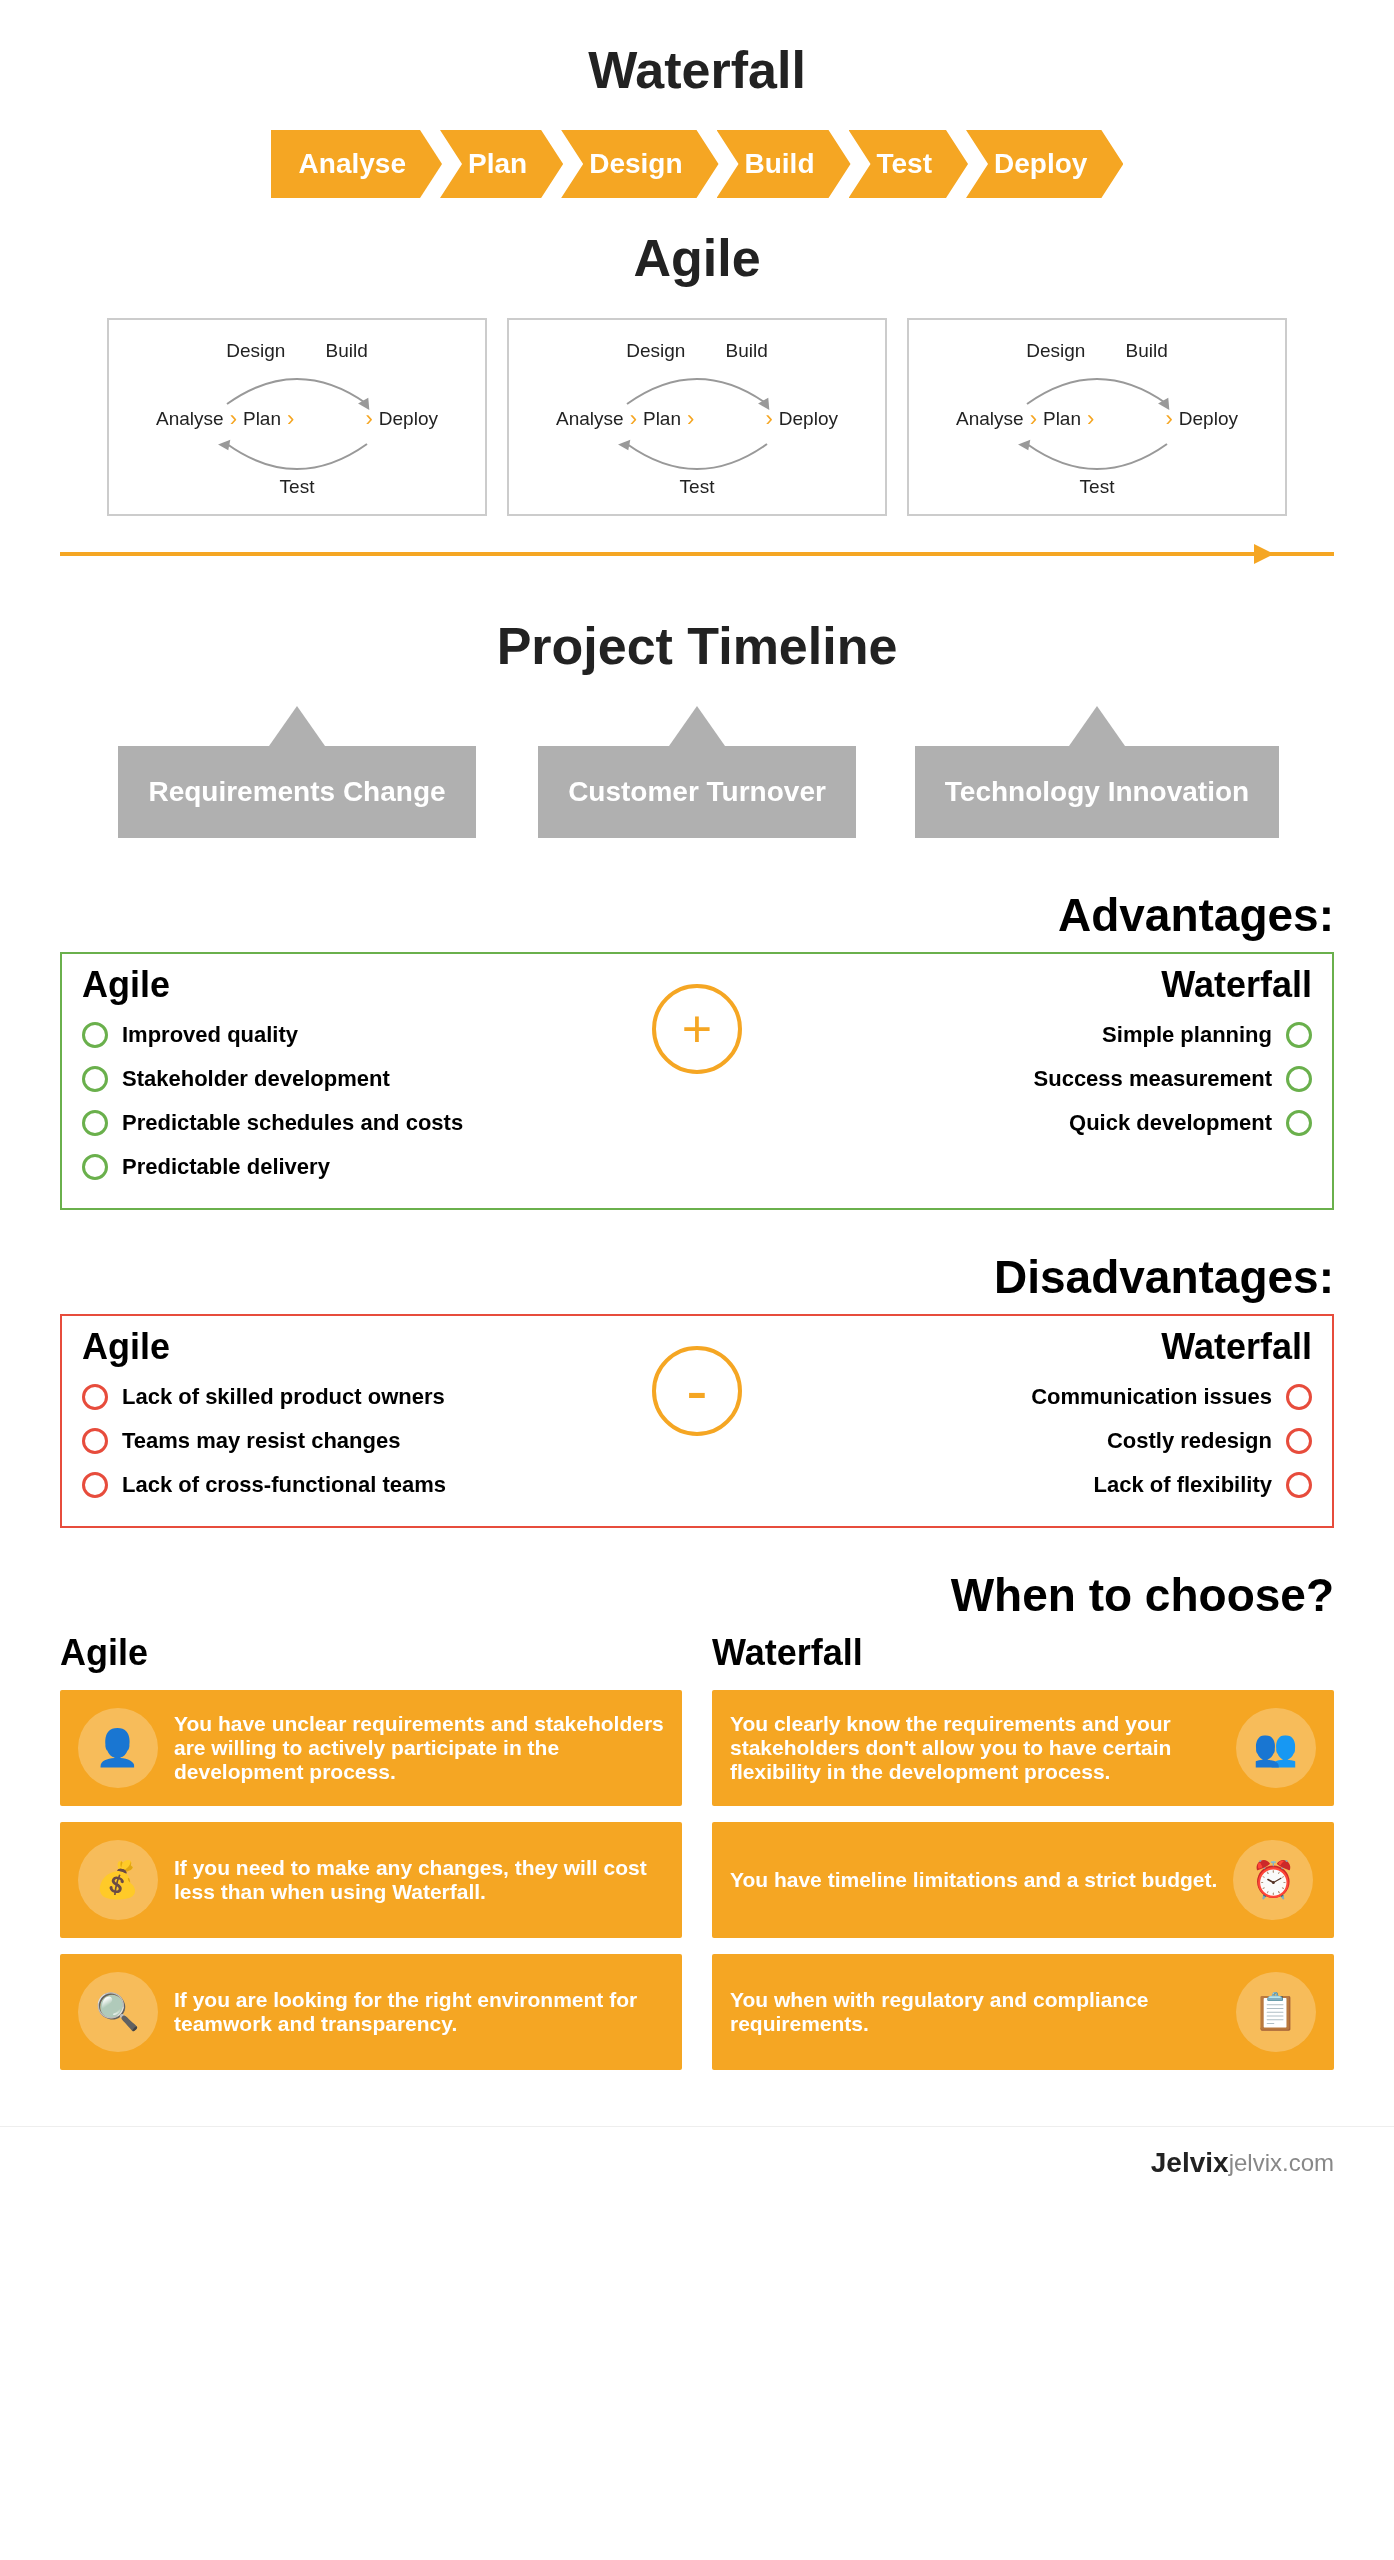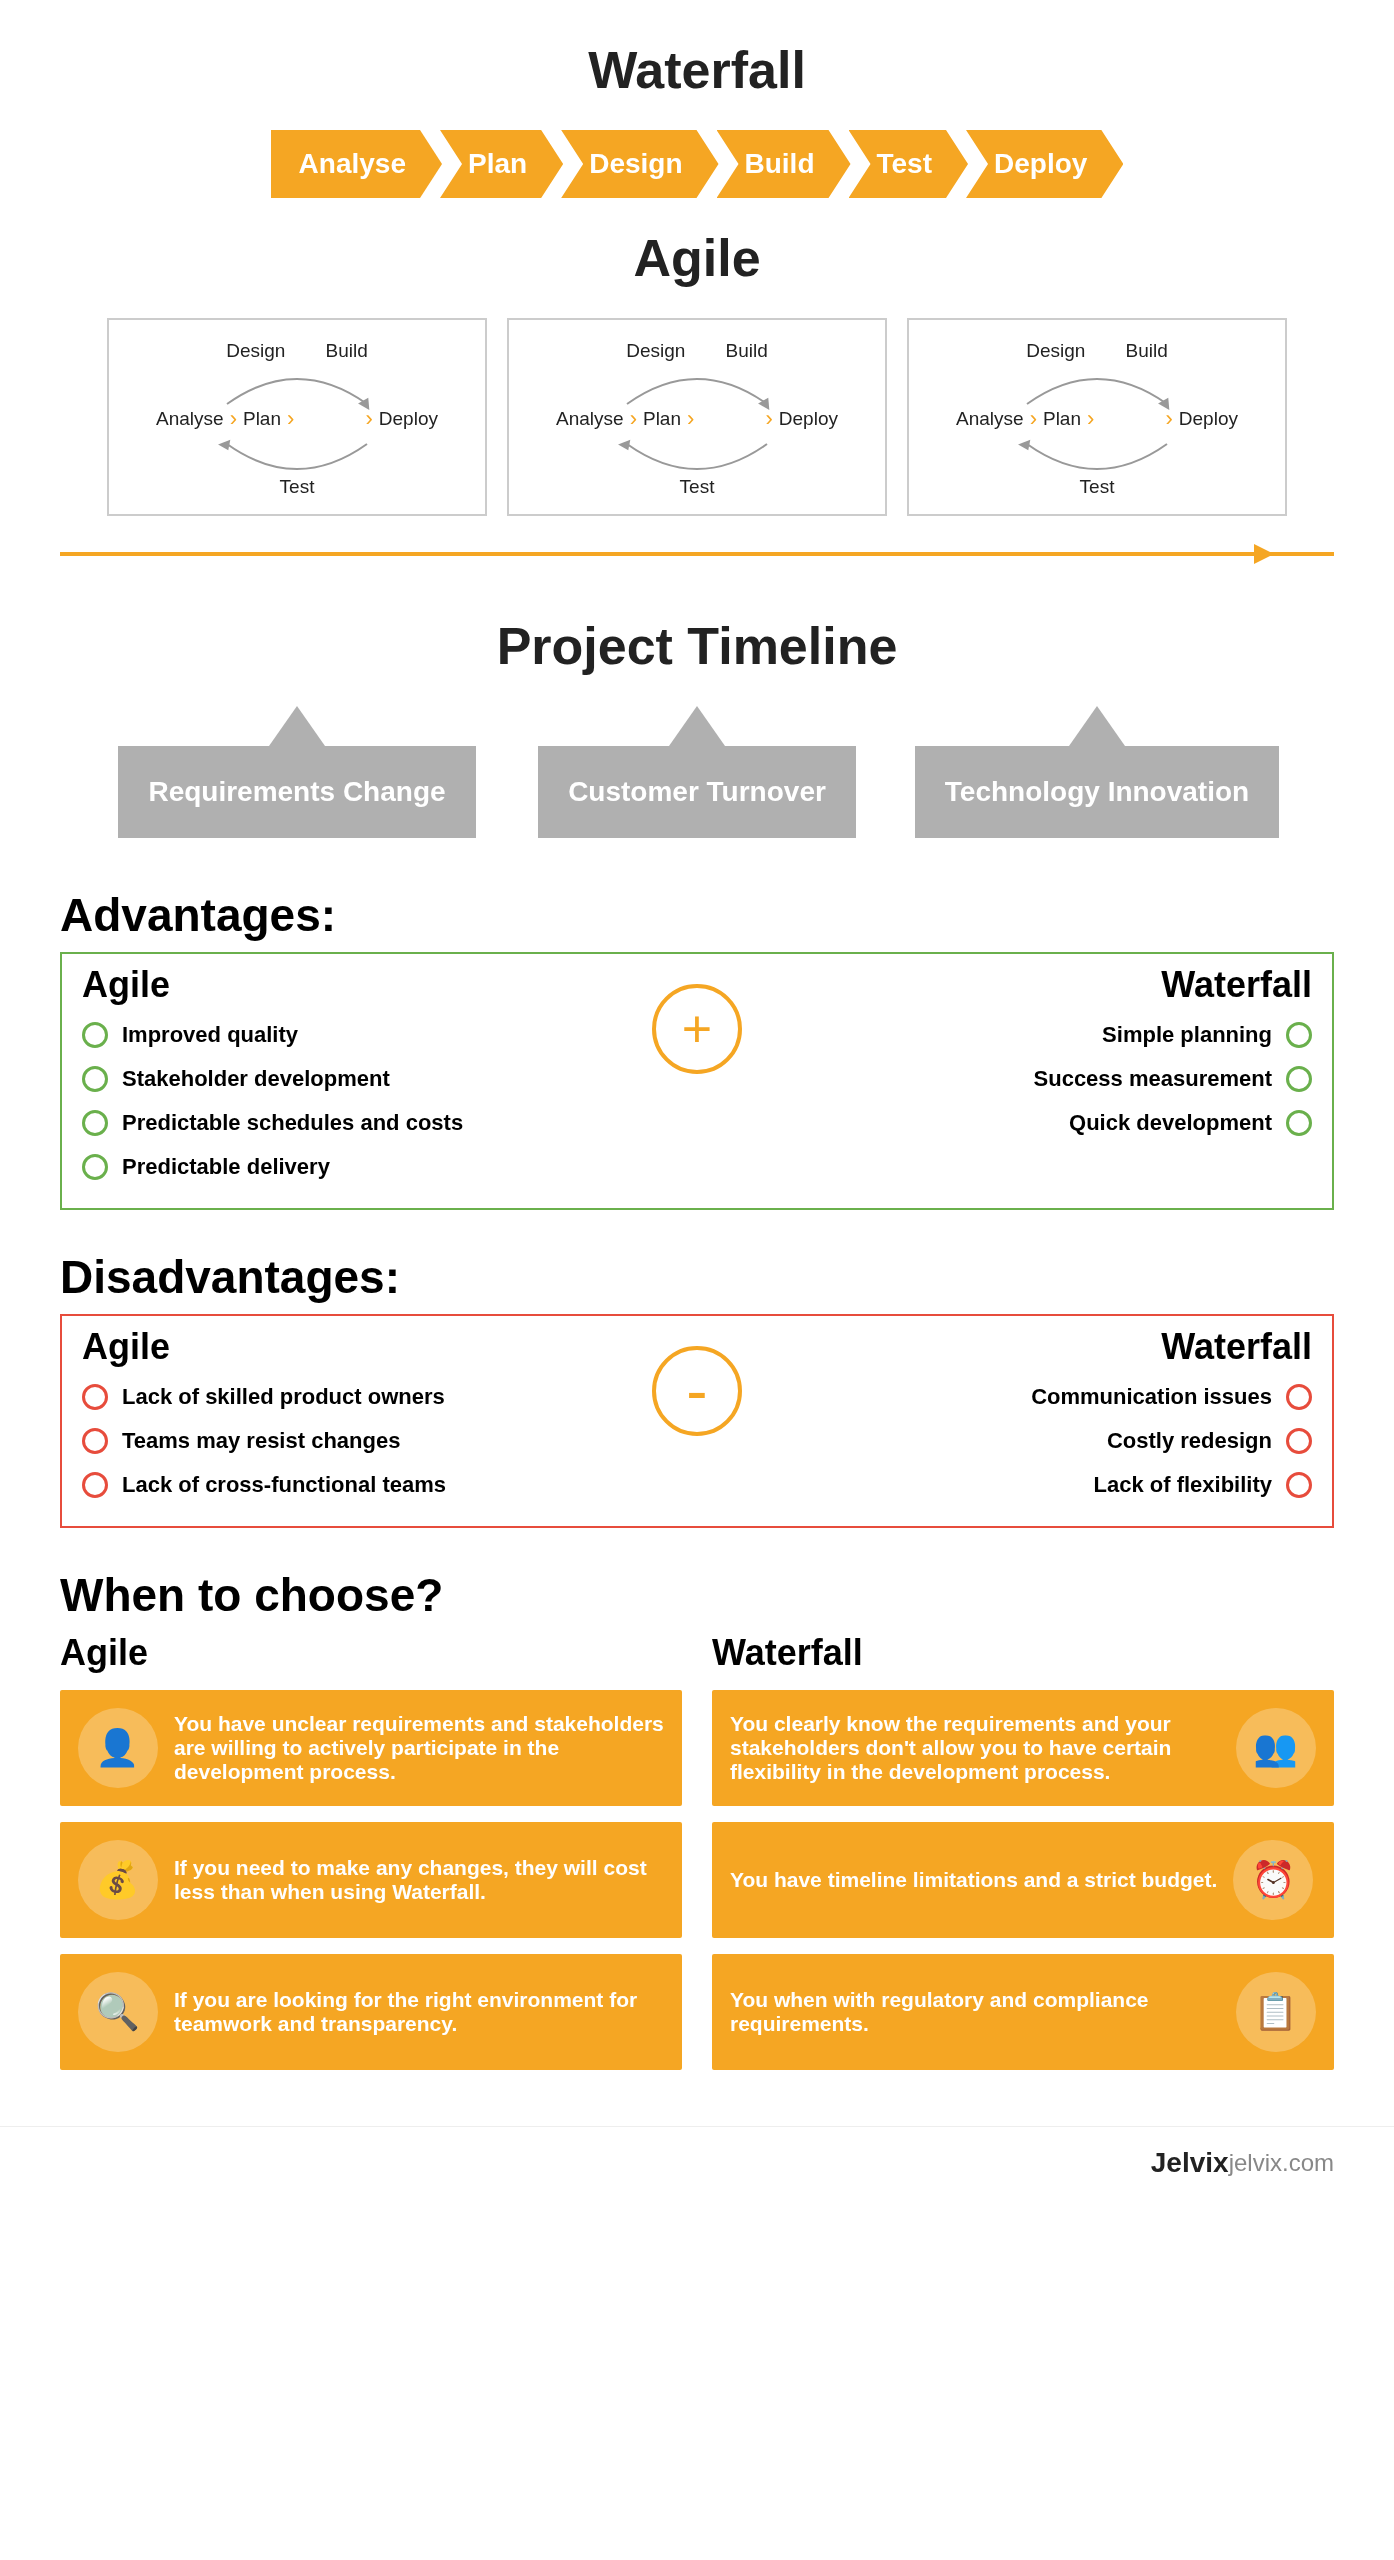--- a/index.html
+++ b/index.html
@@ -122,21 +122,21 @@
       margin-bottom: 0;
     }
 
     
     .advantages-section {
       padding: 20px 60px 10px;
     }
     .adv-title {
       font-size: 46px;
       font-weight: 900;
-      text-align: left;
+      text-align: right;
       margin-bottom: 10px;
     }
     .adv-columns {
       display: flex;
       align-items: flex-start;
       gap: 0;
       position: relative;
       border: 2px solid #6ab04c;
       margin-top: 10px;
     }

